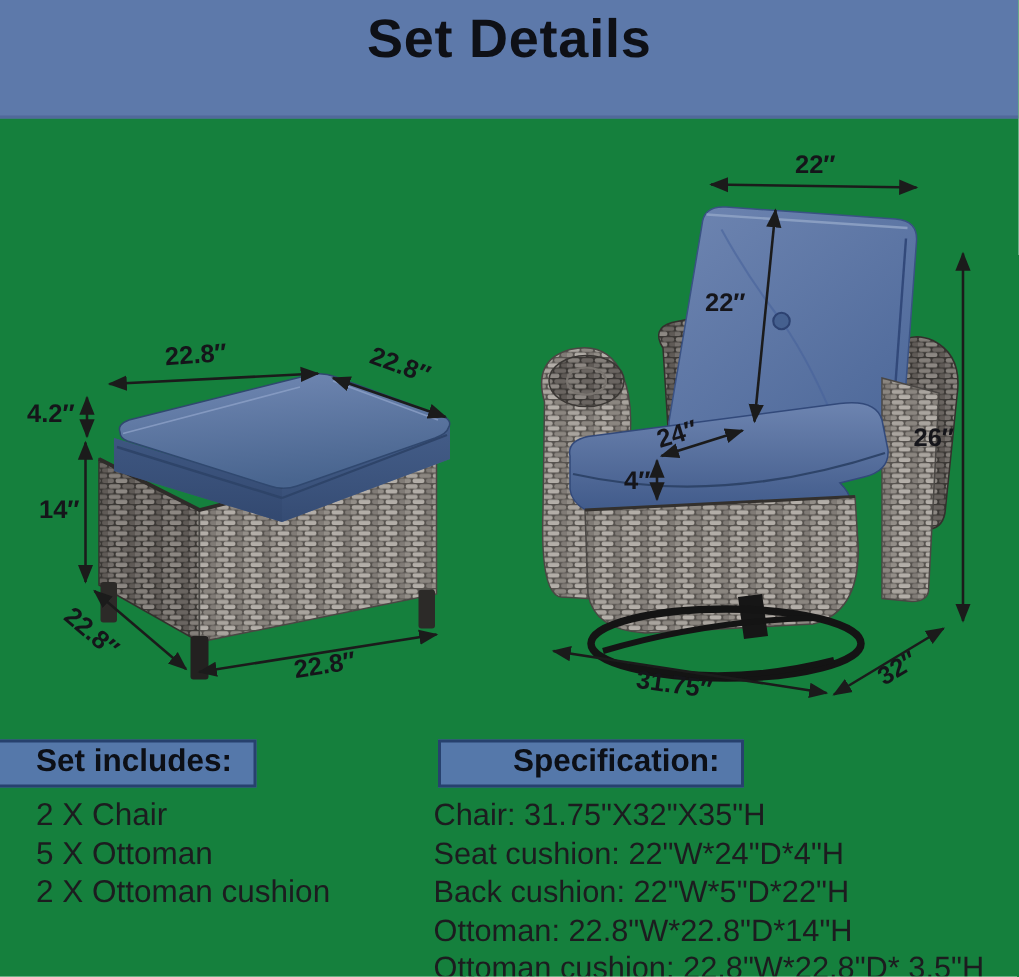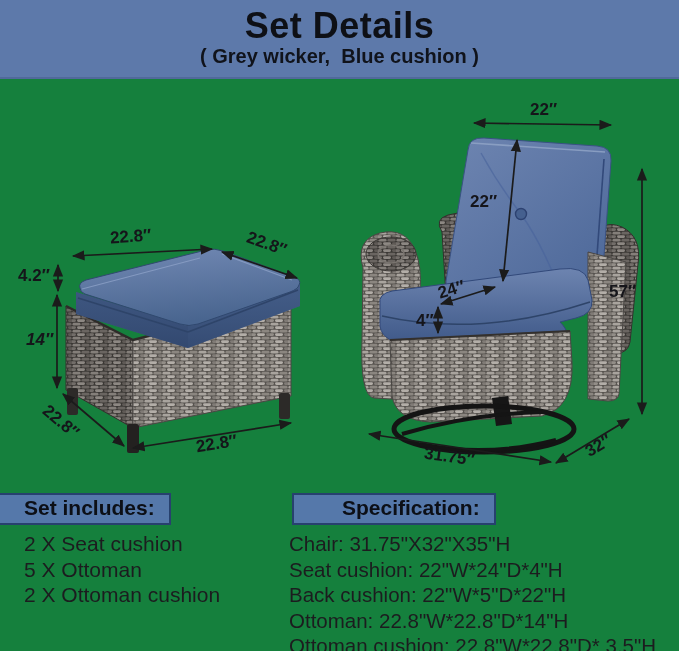--- a/index.html
+++ b/index.html
@@ -29,21 +29,20 @@
   .col-includes ul.plain{margin-left:24px;font-size:21px;line-height:25.6px;}
   .col-spec ul.plain{margin-left:1px;font-size:20.5px;line-height:25.6px;}
 </style>
 </head>
 <body>
 
 <div class="stage">
 
   <header class="banner">
     <div class="title">Set Details</div>
-    <div class="subtitle">( Grey wicker,  Blue cushion )</div>
   </header>
 
   <svg class="scene" width="679" height="651" viewBox="0 0 679 651">
     <defs>
       <pattern id="wkL" width="18" height="7" patternUnits="userSpaceOnUse">
         <rect width="18" height="7" fill="#57534f"></rect>
         <rect x="0.5" y="0.8" width="8" height="2.8" rx="1.4" fill="#a9a49e"></rect>
         <rect x="9.5" y="0.8" width="8" height="2.8" rx="1.4" fill="#8b8680"></rect>
         <rect x="-4" y="4.2" width="8" height="2.8" rx="1.4" fill="#938e88"></rect>
         <rect x="5" y="4.2" width="8" height="2.8" rx="1.4" fill="#b3aea8"></rect>
@@ -139,36 +138,36 @@
       <path d="M438 307 L438 333"></path>
       <path d="M642 169 L642 414"></path>
       <path d="M369 434 L551 462"></path>
       <path d="M556 463 L629 419"></path>
     </g>
   </svg>
 
   <div class="dim" style="left:110px;top:227px;transform:rotate(-4deg);">22.8″</div>
   <div class="dim" style="left:246px;top:234px;transform:rotate(20deg);">22.8″</div>
   <div class="dim" style="left:18px;top:266px;">4.2″</div>
-  <div class="dim" style="left:26px;top:330px;font-style:italic;">14″</div>
+  <div class="dim" style="left:26px;top:330px;">14″</div>
   <div class="dim" style="left:40px;top:412px;transform:rotate(40deg);">22.8″</div>
   <div class="dim" style="left:196px;top:434px;transform:rotate(-9deg);">22.8″</div>
 
   <div class="dim" style="left:530px;top:100px;">22″</div>
   <div class="dim" style="left:470px;top:192px;">22″</div>
   <div class="dim" style="left:438px;top:280px;transform:rotate(-17deg);">24″</div>
   <div class="dim" style="left:416px;top:311px;">4″</div>
-  <div class="dim" style="left:609px;top:282px;">57″</div>
+  <div class="dim" style="left:609px;top:282px;">26″</div>
   <div class="dim" style="left:424px;top:447px;transform:rotate(8deg);">31.75″</div>
   <div class="dim" style="left:585px;top:436px;transform:rotate(-31deg);">32″</div>
 
   <section class="col col-includes">
     <div class="hl-box hl-left">Set includes:</div>
     <ul class="plain">
-      <li>2 X Seat cushion</li>
+      <li>2 X Chair</li>
       <li>5 X Ottoman</li>
       <li>2 X Ottoman cushion</li>
     </ul>
   </section>
 
   <section class="col col-spec">
     <div class="hl-box hl-right">Specification:</div>
     <ul class="plain">
       <li>Chair: 31.75"X32"X35"H</li>
       <li>Seat cushion: 22"W*24"D*4"H</li>

